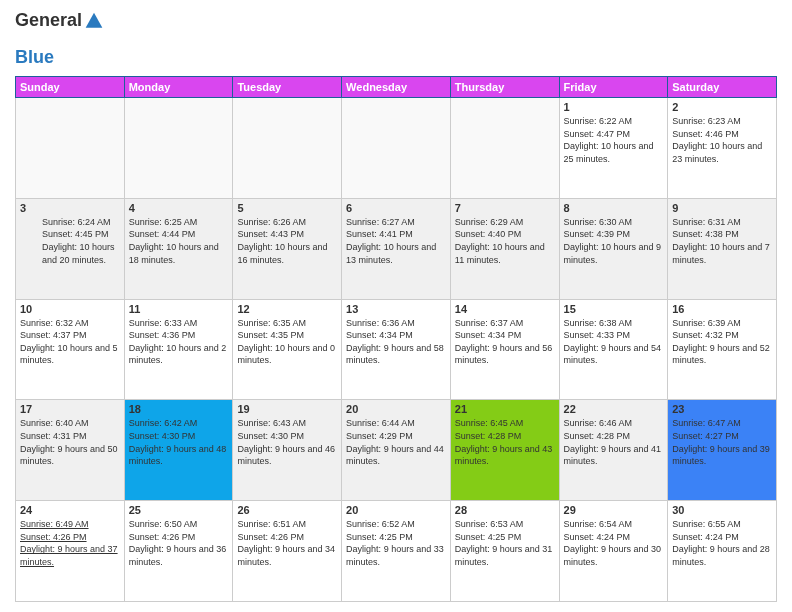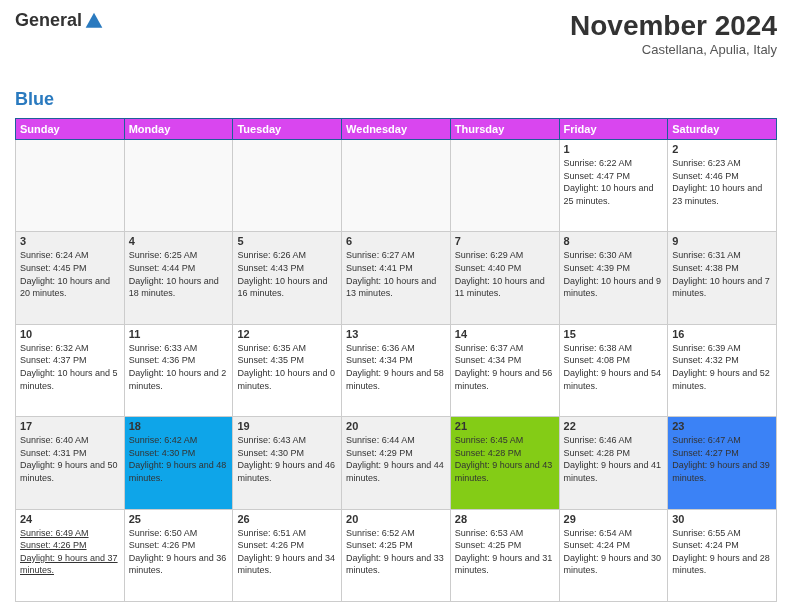--- a/index.html
+++ b/index.html
@@ -20,21 +20,20 @@
     .header {
       display: flex;
       justify-content: space-between;
       align-items: flex-start;
       margin-bottom: 8px;
     }
     .logo {
       display: flex;
       flex-direction: column;
       align-items: flex-start;
-      gap: 42px;
     }
     .logo-text {
       display: flex;
       align-items: center;
       font-size: 18px;
       font-weight: bold;
     }
     .logo-general {
       color: #333;
     }
@@ -108,24 +107,20 @@
         <span class="logo-general">General</span>
         <svg class="logo-icon" viewBox="0 0 24 24">
           <polygon points="12,2 22,20 2,20" fill="#2a7abf"></polygon>
         </svg>
         <br>
       </div>
       <div style="display:flex;align-items:center;margin-top:-4px;">
         <span style="color:#2a7abf;font-size:18px;font-weight:bold;margin-top:20px;">Blue</span>
       </div>
     </div>
-    <div class="title-block">
-      <div class="month-title">November 2024</div>
-      <div class="subtitle">Castellana, Apulia, Italy</div>
-    </div>
   </div>
 
   <table class="calendar">
     <thead>
       <tr>
         <th>Sunday</th>
         <th>Monday</th>
         <th>Tuesday</th>
         <th>Wednesday</th>
         <th>Thursday</th>
@@ -149,21 +144,21 @@
           <td>
             <span class="day-number">2</span>
             <div class="day-info" style="white-space: pre-line;">Sunrise: 6:23 AM
 Sunset: 4:46 PM
 Daylight: 10 hours and 23 minutes.</div>
           </td>
         </tr>
         <tr>
           <td style="background: rgb(240, 240, 240);">
             <span class="day-number">3</span>
-            <div class="day-info" style="white-space: pre-line;">Sunrise: 6:24 AM
+            <div class="day-info" style="white-space: pre-line; margin-left: 22px;">Sunrise: 6:24 AM
 Sunset: 4:45 PM
 Daylight: 10 hours and 20 minutes.</div>
           </td>
           <td style="background: rgb(240, 240, 240);">
             <span class="day-number">4</span>
             <div class="day-info" style="white-space: pre-line;">Sunrise: 6:25 AM
 Sunset: 4:44 PM
 Daylight: 10 hours and 18 minutes.</div>
           </td>
           <td style="background: rgb(240, 240, 240);">
@@ -224,21 +219,21 @@
           </td>
           <td>
             <span class="day-number">14</span>
             <div class="day-info" style="white-space: pre-line;">Sunrise: 6:37 AM
 Sunset: 4:34 PM
 Daylight: 9 hours and 56 minutes.</div>
           </td>
           <td>
             <span class="day-number">15</span>
             <div class="day-info" style="white-space: pre-line;">Sunrise: 6:38 AM
-Sunset: 4:08 PM
+Sunset: 4:33 PM
 Daylight: 9 hours and 54 minutes.</div>
           </td>
           <td>
             <span class="day-number">16</span>
             <div class="day-info" style="white-space: pre-line;">Sunrise: 6:39 AM
 Sunset: 4:32 PM
 Daylight: 9 hours and 52 minutes.</div>
           </td>
         </tr>
         <tr>

